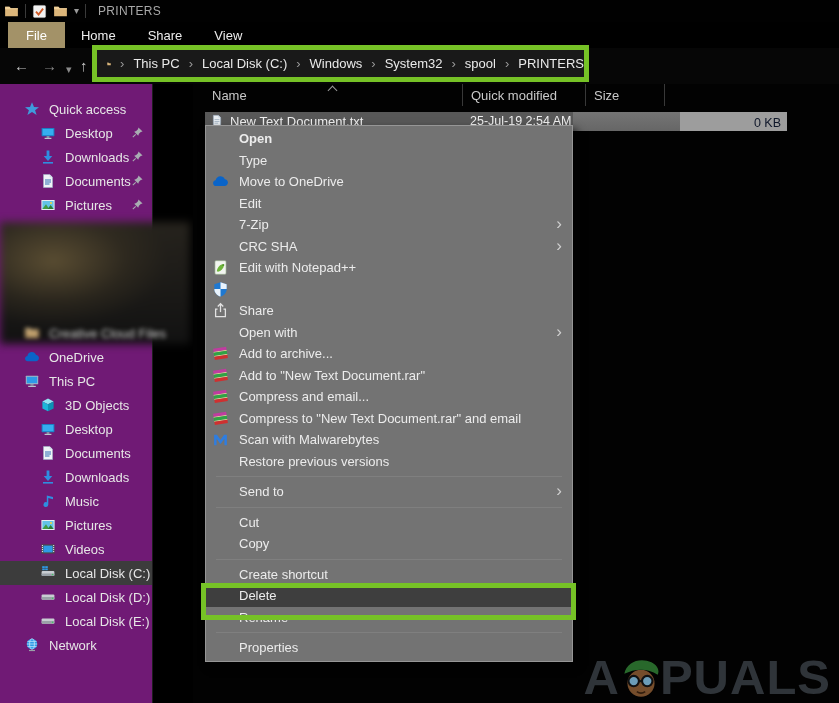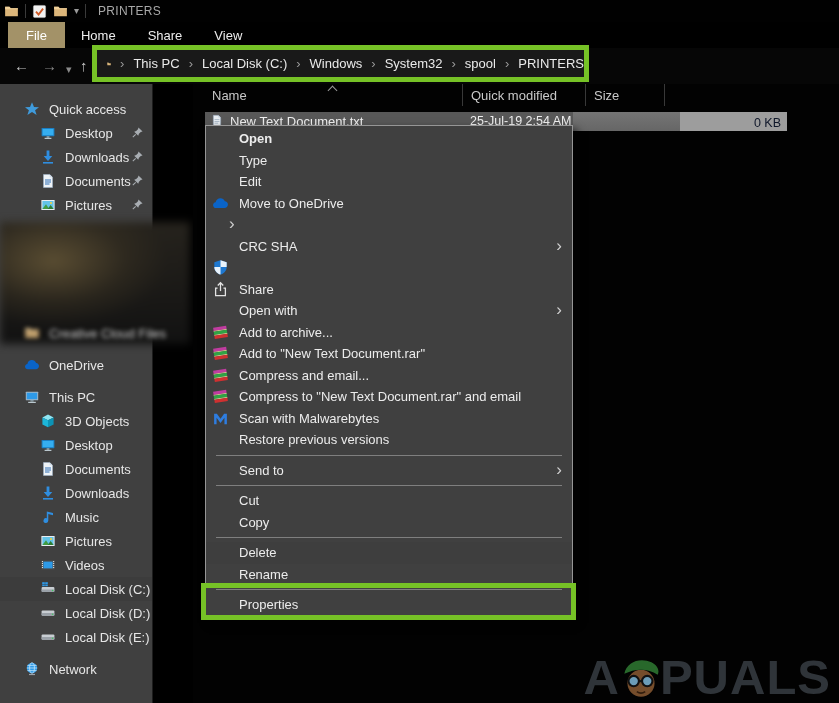--- a/index.html
+++ b/index.html
@@ -28,31 +28,31 @@
   .hl-box { position:absolute; border:5px solid #76c226; z-index:20; }
   .hl-breadcrumb { left:92px; top:45px; width:497px; height:37px; }
   .breadcrumb-bar { position:absolute; left:0; top:0; width:100%; height:100%; background:#191919;
                     display:flex; align-items:center; padding-left:10px; }
   .breadcrumb-bar svg { width:16px; height:16px; }
   .crumb { display:flex; align-items:center; }
   .crumb .bsep { color:#9a9a9a; margin:0 9px; font-size:13px; }
   .crumb .blabel { color:#eaeaea; font-size:13px; white-space:nowrap; }
 
   
-  .sidebar { position:absolute; left:0; top:84px; width:153px; bottom:0; background:#404040;
+  .sidebar { position:absolute; left:0; top:84px; width:153px; bottom:0; background:#701a75;
              border-right:1px solid #1d1d1d; }
   .blur-block { position:absolute; left:0; top:138px; width:190px; height:122px;
     background: radial-gradient(140px 80px at 28% 32%, rgba(128,108,66,.6), rgba(70,60,40,.35) 52%, rgba(18,18,18,0) 82%),
                 linear-gradient(#26231d,#121212);
     filter: blur(4px); }
   .side-list { position:absolute; left:0; top:13px; width:100%; display:flex; flex-direction:column; z-index:2; }
   .side-item { height:24px; display:flex; align-items:center; color:#e6e6e6; font-size:13px;
                padding-left:24px; position:relative; white-space:nowrap; }
   .side-item[data-indent="1"] { padding-left:40px; }
-  .side-item[data-gap="8"] { margin-top:8px; }
+  .side-item[data-gap="8"] { margin-top:0; }
   .side-item[data-gap="104"] { margin-top:104px; }
   .side-item[data-sel="true"] { background:#3c3c3c; }
   .side-item[data-blur="true"] { filter:blur(2px); opacity:.85; }
   .side-item svg.sicon { width:16px; height:16px; flex:0 0 16px; margin-right:9px; }
   .side-item svg.pin { width:13px; height:13px; position:absolute; right:8px; top:5px; }
 
   
   .content { position:absolute; left:193px; top:84px; right:0; bottom:0; background:#020202; }
   .cols { position:absolute; left:0; top:0; height:22px; display:flex; }
   .hcell { color:#c9c9c9; font-size:13px; display:flex; align-items:center; padding-left:8px;
@@ -66,21 +66,21 @@
   .seg { position:absolute; top:0; height:19px; }
   .seg-name { left:0; width:419px; background:#585858; }
   .seg-type { left:368px; width:107px; background:#6f6f6f; background:linear-gradient(#757575,#666); }
   .seg-size { left:475px; width:107px; background:#9d9d9d; }
   .file-row svg { width:14px; height:14px; position:absolute; left:5px; top:2px; }
   .fname { position:absolute; left:25px; top:2px; color:#f0f0f0; font-size:13px; white-space:nowrap; }
   .fdate { position:absolute; left:265px; top:2px; color:#f0f0f0; font-size:12.5px; white-space:nowrap; }
   .fsize { position:absolute; right:6px; top:4px; color:#0f172a; font-size:12.5px; }
 
   
-  .ctx-menu { position:absolute; left:12px; top:41px; width:368px; background:#404040;
+  .ctx-menu { position:absolute; left:12px; top:41px; width:368px; background:#737373;
               border:1px solid #969696; padding:2px 0; z-index:5;
               box-shadow:4px 4px 8px rgba(0,0,0,.65); display:flex; flex-direction:column; }
   .mrow { height:21.5px; display:flex; align-items:center; padding:0 10px 0 6px; color:#ececec; font-size:13px; }
   .mrow[data-hl="true"] { background:#3e3e3e; }
   .mrow[data-style="bold"] .mlabel { font-weight:700; }
   .micon { width:17px; height:17px; flex:0 0 17px; }
   .mlabel { margin-left:10px; flex:1; white-space:nowrap; }
   .marrow { color:#cfcfcf; font-size:17px; line-height:1; margin-top:-2px; }
   .mrow[data-type="separator"] { height:9px; padding:0 10px; }
   .mrow[data-type="separator"]::after { content:""; flex:1; height:1px; background:#7f7f7f; }
@@ -479,42 +479,50 @@
           <svg class="micon" style="visibility: hidden;"></svg>
           <span class="mlabel">Open</span>
           <span class="marrow"></span>
         </div>
         <div class="mrow">
           <svg class="micon" style="visibility: hidden;"></svg>
           <span class="mlabel">Type</span>
           <span class="marrow"></span>
         </div>
         <div class="mrow">
+          <svg class="micon">
+            <use href="#i-onedrive-icon"></use>
+          </svg>
+          <span class="mlabel">Move to OneDrive</span>
+          <span class="marrow"></span>
+        </div>
+        <div class="mrow">
           <svg class="micon" style="visibility: hidden;"></svg>
           <span class="mlabel">Edit</span>
           <span class="marrow"></span>
         </div>
         <div class="mrow">
-          <svg class="micon">
-            <use href="#i-onedrive-icon"></use>
-          </svg>
-          <span class="mlabel">Move to OneDrive</span>
-          <span class="marrow"></span>
-        </div>
-        <div class="mrow">
-          <svg class="micon" style="visibility: hidden;"></svg>
+          <svg class="micon" style="visibility: hidden;"></svg>
+          <span class="mlabel">7-Zip</span>
           <span class="marrow">›</span>
         </div>
         <div class="mrow">
           <svg class="micon" style="visibility: hidden;"></svg>
           <span class="mlabel">CRC SHA</span>
           <span class="marrow">›</span>
         </div>
         <div class="mrow">
           <svg class="micon">
+            <use href="#i-npp-icon"></use>
+          </svg>
+          <span class="mlabel">Edit with Notepad++</span>
+          <span class="marrow"></span>
+        </div>
+        <div class="mrow">
+          <svg class="micon">
             <use href="#i-defender-icon"></use>
           </svg>
           <span class="marrow"></span>
         </div>
         <div class="mrow">
           <svg class="micon">
             <use href="#i-share-icon"></use>
           </svg>
           <span class="mlabel">Share</span>
           <span class="marrow"></span>
@@ -586,20 +594,25 @@
         </div>
         <div class="mrow">
           <svg class="micon" style="visibility: hidden;"></svg>
           <span class="mlabel">Copy</span>
           <span class="marrow"></span>
         </div>
         <div class="mrow" data-type="separator">
           
           
           
+        </div>
+        <div class="mrow">
+          <svg class="micon" style="visibility: hidden;"></svg>
+          <span class="mlabel">Create shortcut</span>
+          <span class="marrow"></span>
         </div>
         <div class="mrow" data-hl="true">
           <svg class="micon" style="visibility: hidden;"></svg>
           <span class="mlabel">Delete</span>
           <span class="marrow"></span>
         </div>
         <div class="mrow">
           <svg class="micon" style="visibility: hidden;"></svg>
           <span class="mlabel">Rename</span>
           <span class="marrow"></span>

